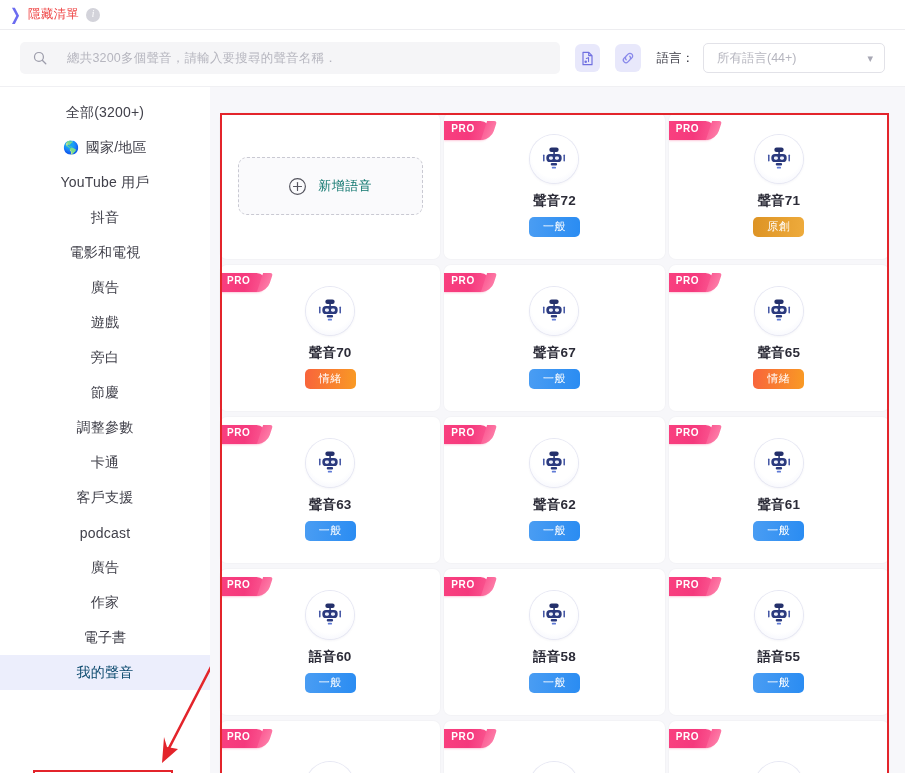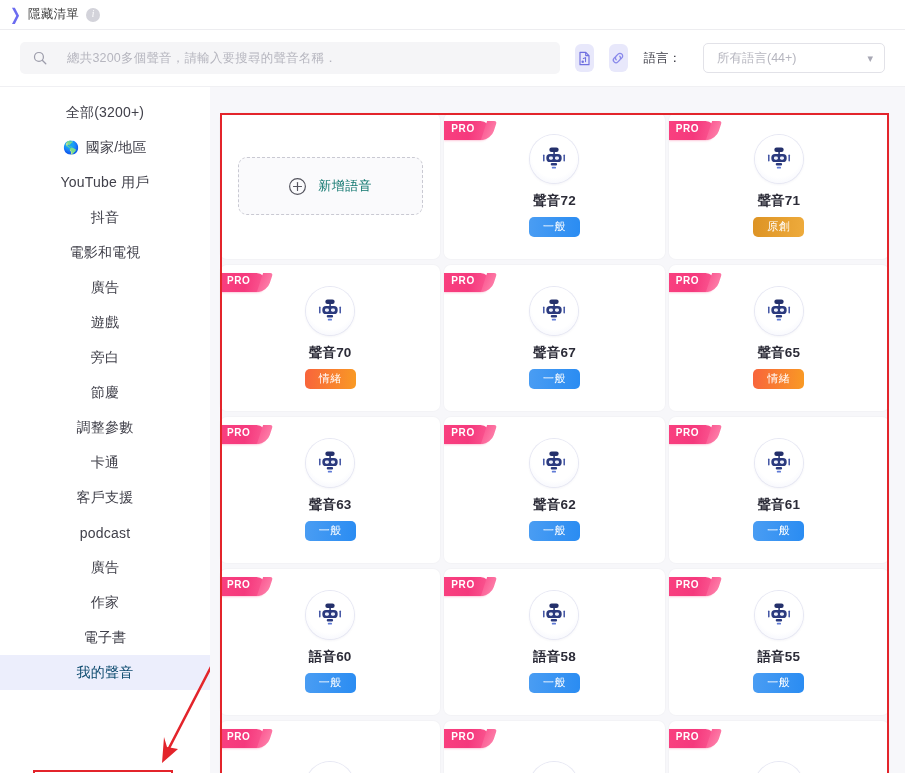--- a/index.html
+++ b/index.html
@@ -13,21 +13,21 @@
 
   
   .topbar {
     height: 30px; display: flex; align-items: center; gap: 7px;
     padding-left: 10px; border-bottom: 1px solid #ededf0; background:#fff;
   }
   .chev {
     color:#6c6cf0; font-size:13px; line-height:1; font-weight:700;
     transform: scaleY(1.25); display:inline-block;
   }
-  .topbar-title { font-size:12.5px; color:#404040; letter-spacing:.3px; }
+  .topbar-title { font-size:12.5px; color:#ef4444; letter-spacing:.3px; }
   .info-ico {
     width:14px;height:14px;border-radius:50%;background:#d3d3da;color:#fff;
     font-size:9.5px;font-style:italic;font-family:"Liberation Serif",serif;
     display:flex;align-items:center;justify-content:center;line-height:1;
   }
 
   
   .searchrow {
     height: 57px; display:flex; align-items:center; gap:0;
     padding: 0 20px; background:#fff; border-bottom:1px solid #f0f0f3;
@@ -43,21 +43,21 @@
   .iconbtn {
     width:28px;height:28px;border-radius:6px;background:#e8e8fb;
     display:flex;align-items:center;justify-content:center;margin-left:15px;
     cursor:pointer;
   }
   .iconbtn:first-of-type { margin-left:22px; }
   .iconbtn svg { display:block; }
 
   .langlabel { font-size:12.5px; color:#3c3c46; margin-left:16px; white-space:nowrap;}
   .langsel {
-    margin-left:22px; flex:0 0 182px; height:30px; border:1px solid #e2e2e8;
+    margin-left:9px; flex:0 0 182px; height:30px; border:1px solid #e2e2e8;
     border-radius:5px; display:flex; align-items:center; justify-content:space-between;
     padding: 0 11px 0 13px; background:#fff; cursor:pointer;
   }
   .langsel-val { font-size:12.5px; color:#b6b6bf; }
   .caret { color:#a8a8b4; font-size:11px; line-height:1; }
 
   
   .body { display:flex; height: calc(773px - 30px - 57px); text-align: right; }
 
   

